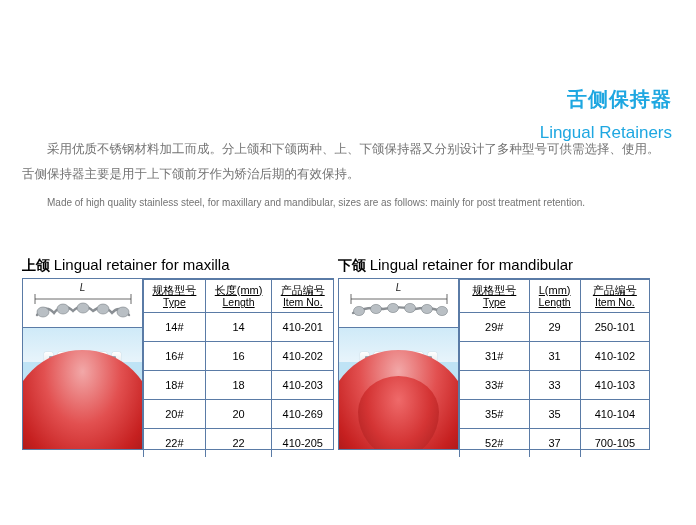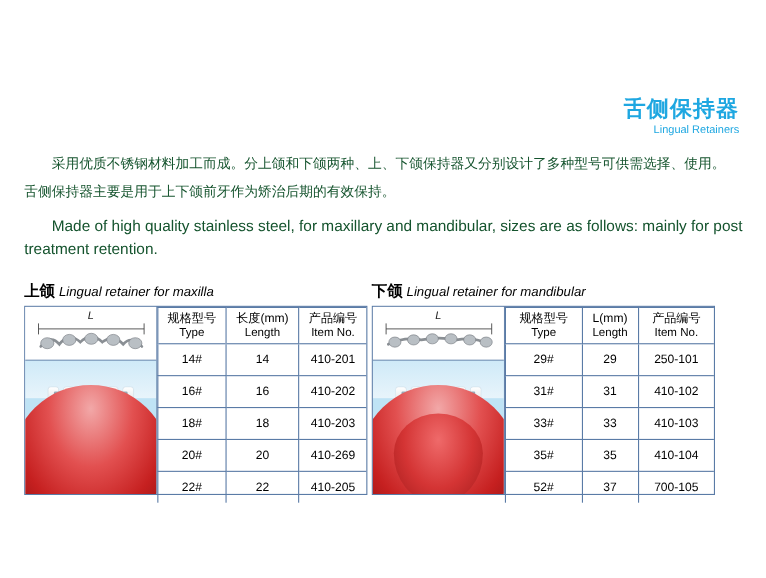--- a/index.html
+++ b/index.html
@@ -24,61 +24,61 @@
     text-align: right;
     line-height: 1.15;
   }
   .header .cn {
     font-size: 20px;
     font-weight: bold;
     color: #1ea7e1;
     letter-spacing: 1px;
   }
   .header .en {
-    font-size: 10px;
+    font-size: 17px;
     color: #1ea7e1;
-    margin-top: 2px;
+    margin-top: 12px;
+    text-align: center;
   }
 
   
   .intro {
     position: absolute;
     top: 140px;
     left: 22px;
     width: 655px;
   }
   .intro p {
     margin: 0 0 6px 0;
     font-size: 12.5px;
     line-height: 1.55;
-    color: #14532d;
+    color: #737373;
   }
   .intro p.cn {
     text-indent: 0;
   }
   .intro p.en {
     margin-top: 10px;
-    font-size: 14px;
+    font-size: 10px;
   }
   .indent { display: inline-block; width: 25px; }
 
   
   .sec-title {
     position: absolute;
     font-size: 13px;
     color: #000;
   }
   .sec-title .bold {
     font-weight: bold;
     font-size: 14px;
     text-align: center;
   }
   .sec-title .lat {
-    font-size: 12px;
-    font-style: italic;
+    font-size: 15px;
   }
   #sec-title-left { top: 256px; left: 22px; }
   #sec-title-right { top: 256px; left: 338px; }
 
   
   .panel {
     position: absolute;
     top: 278px;
     width: 312px;
     height: 172px;
@@ -201,21 +201,21 @@
     line-height: 1.15;
   }
   table.spec th .l1 {
     display: block;
     font-size: 11px;
   }
   table.spec th .l2 {
     display: block;
     font-size: 10.5px;
   }
-  table.spec tr:first-child th { height: 32px; }
+  table.spec tr:first-child th { height: 32px; text-decoration: underline; }
   
   table.spec th:last-child, table.spec td:last-child { border-right: none; }
   table.spec tr:last-child th, table.spec tr:last-child td { border-bottom: none; }
 </style>
 </head>
 <body>
 
 <div class="header">
   <div class="cn">舌侧保持器</div>
   <div class="en">Lingual Retainers</div>

